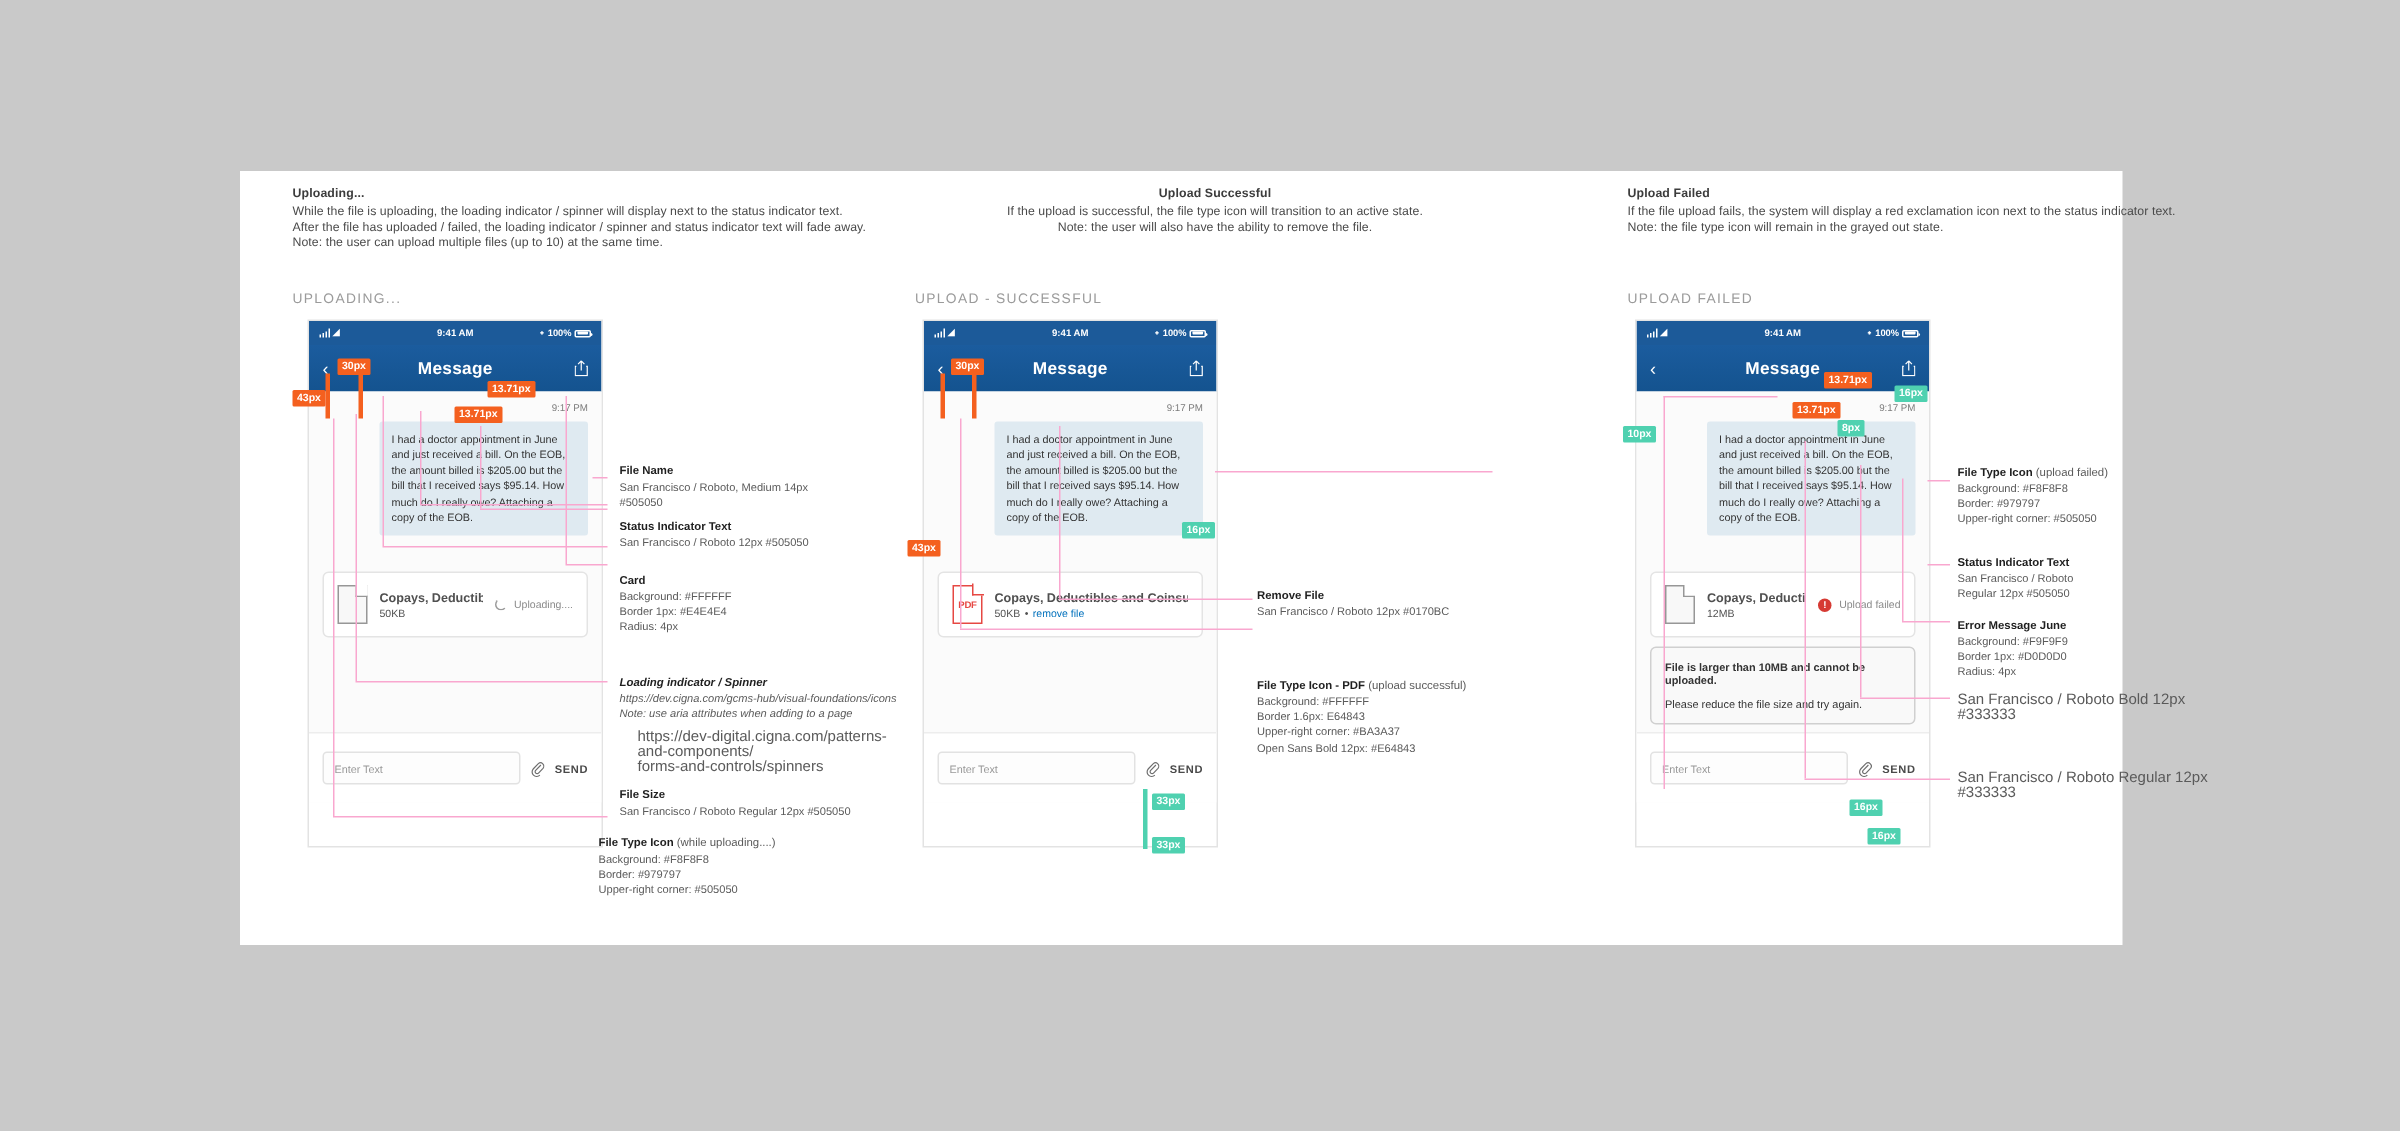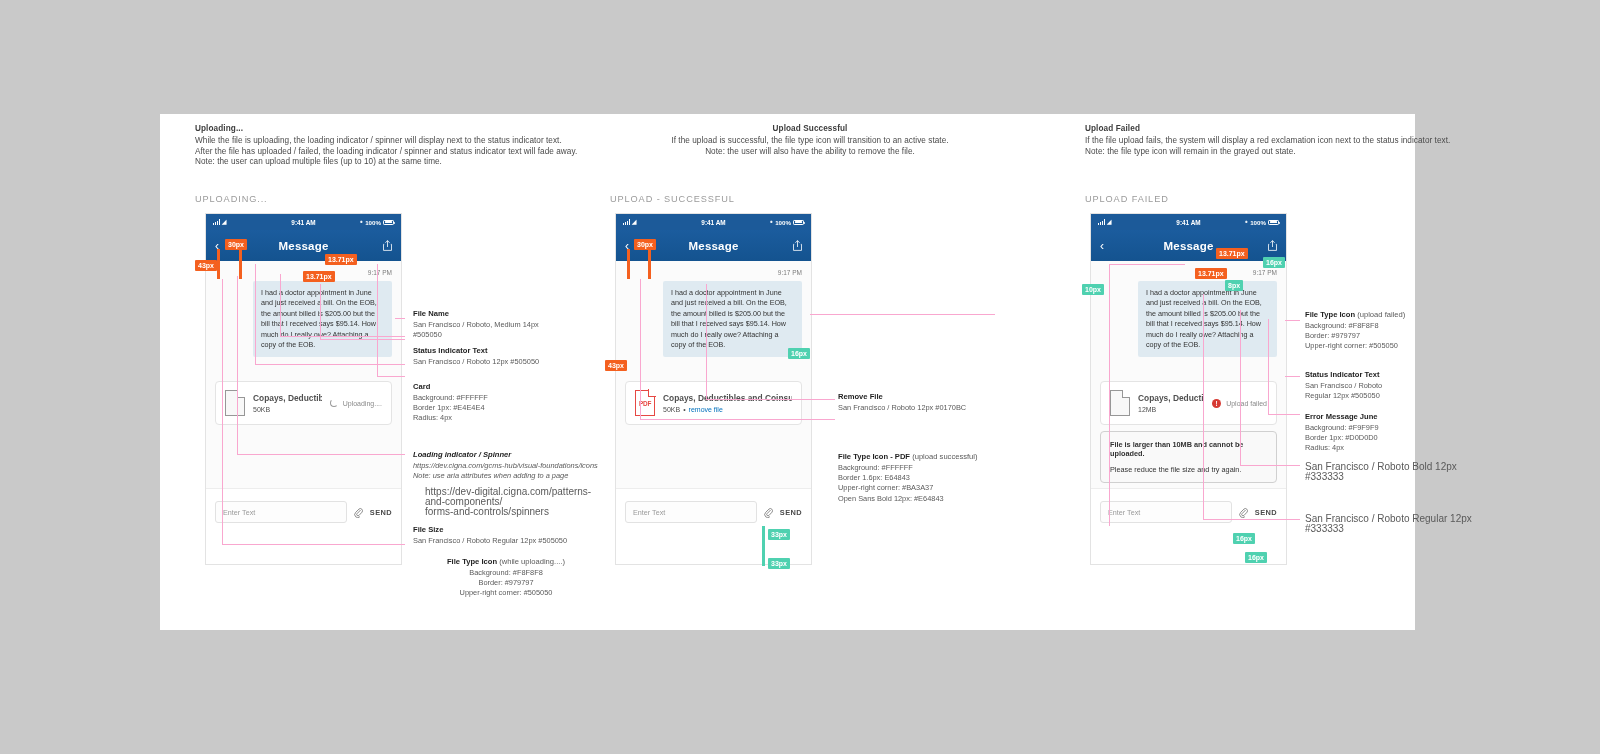--- a/index.html
+++ b/index.html
@@ -293,21 +293,21 @@
       <p>Note: use aria attributes when adding to a page</p>
     </div>
     <div class="ann" style="left:218px;top:373px;margin-left:12px;">
       <p class="plain">https://dev-digital.cigna.com/patterns-and-components/</p>
       <p class="plain">forms-and-controls/spinners</p>
     </div>
     <div class="ann" style="left:218px;top:411px;">
       <h4>File Size</h4>
       <p>San Francisco / Roboto Regular 12px #505050</p>
     </div>
-    <div class="ann" style="left:218px;top:443px;text-align:center;">
+    <div class="ann" style="left:204px;top:443px;">
       <h4><span>File Type Icon</span> <em>(while uploading....)</em></h4>
       <p>Background: #F8F8F8</p>
       <p>Border: #979797</p>
       <p>Upper-right corner: #505050</p>
     </div>
   </div>
 
   <div class="panel p2">
     <div style="position:absolute;left:0;top:10px;width:400px;text-align:center;">
       <div class="desc-title">Upload Successful</div>

